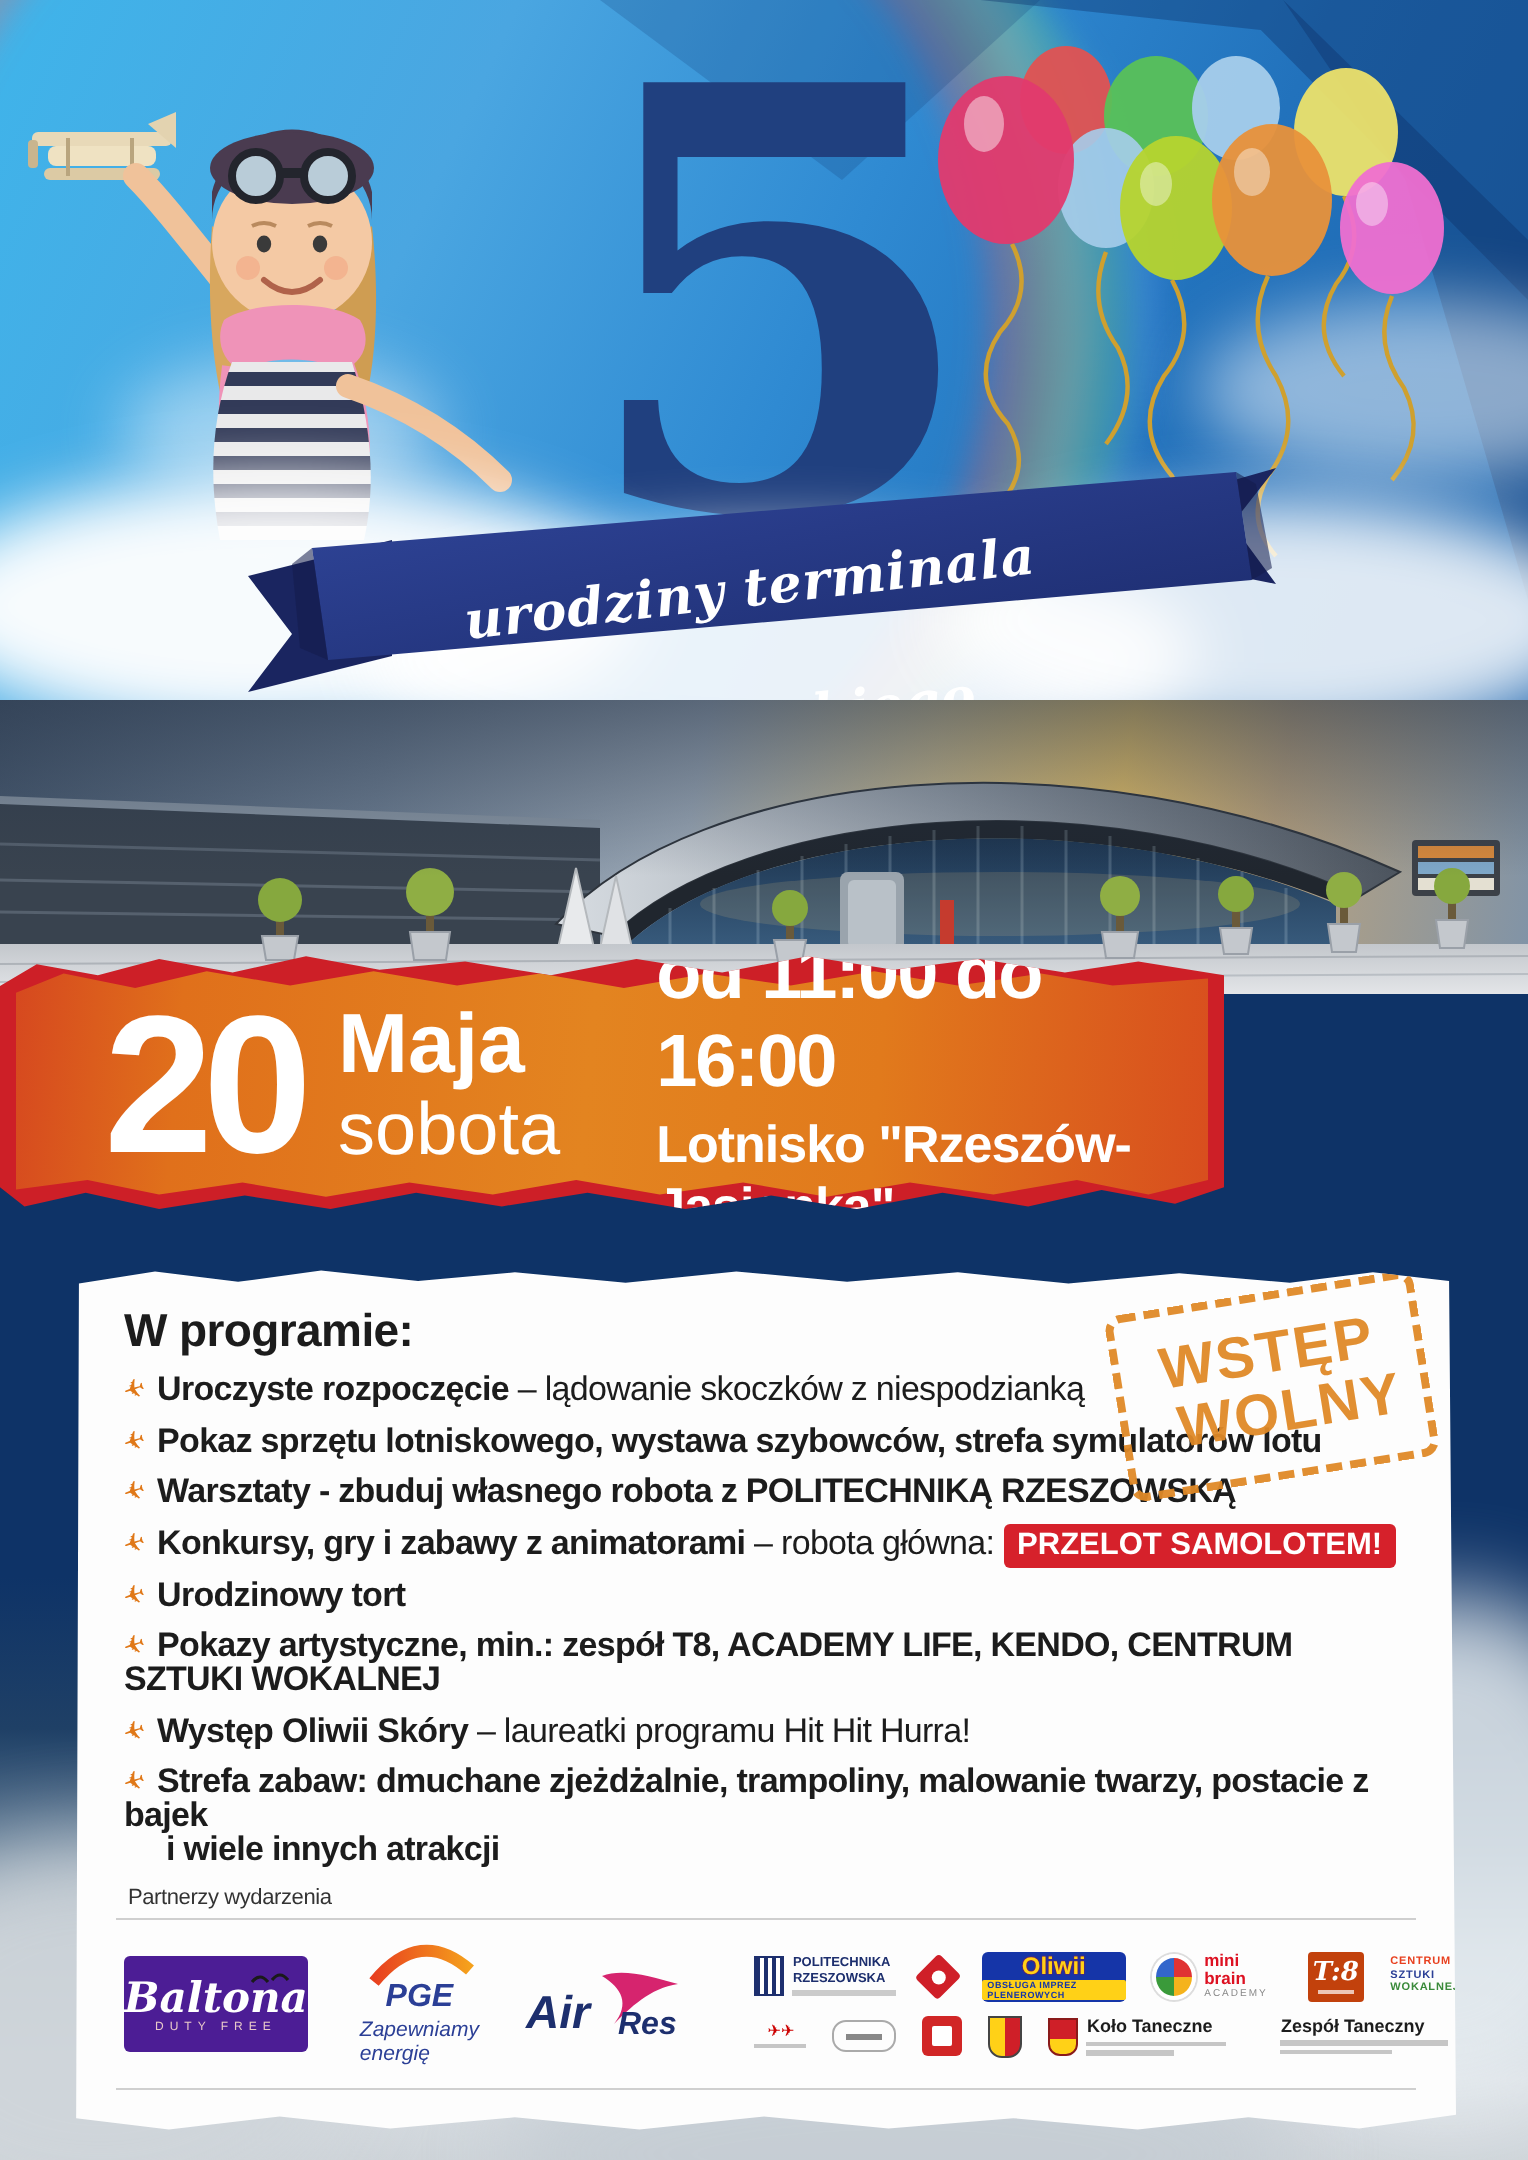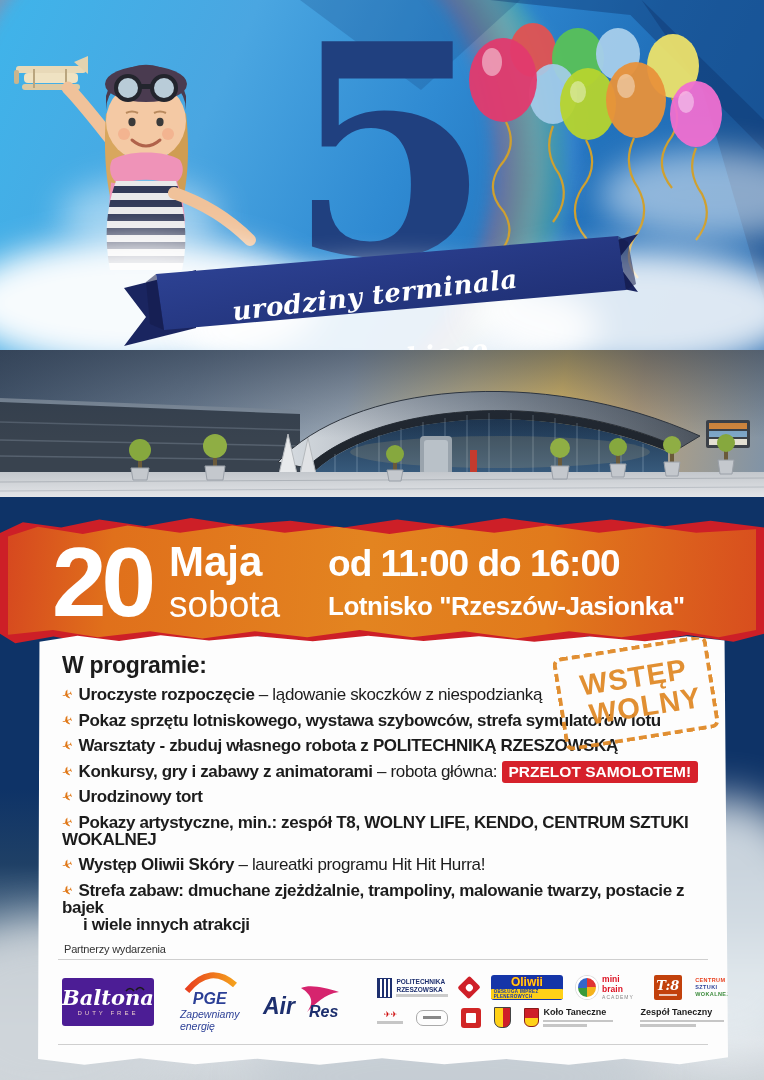--- a/index.html
+++ b/index.html
@@ -42,21 +42,21 @@
     background:linear-gradient(180deg,rgba(38,52,72,.55),rgba(38,52,72,0));}
 
   
   .lower{position:absolute;left:0;top:497px;width:764px;height:583px;
     background:linear-gradient(180deg,#0e3367 0%,#0e3367 50%,#1f4066 63%,#58748f 73%,#a9b9c6 82%,#d9dee3 93%,#ced4d9 100%);}
   .lower .lc1{position:absolute;right:-60px;top:300px;width:200px;height:260px;background:#e8eef2;border-radius:50%;filter:blur(22px);opacity:.85;}
   .lower .lc2{position:absolute;left:-80px;top:420px;width:260px;height:200px;background:#cfd5da;border-radius:50%;filter:blur(22px);opacity:.9;}
   .lower .lc3{position:absolute;left:250px;top:520px;width:400px;height:120px;background:#c4ccd3;border-radius:50%;filter:blur(20px);opacity:.8;}
 
   
-  .band{position:absolute;left:0;top:514px;width:764px;height:136px;background:#cd1f27;
+  .band{position:absolute;left:0;top:474px;width:612px;height:136px;background:#cd1f27;
     clip-path:polygon(0% 14%,3% 6%,8% 10%,13% 4%,19% 9%,25% 3%,31% 8%,38% 5%,45% 10%,52% 4%,59% 9%,66% 3%,73% 8%,80% 4%,87% 9%,93% 5%,100% 10%,100% 88%,96% 94%,90% 89%,84% 95%,77% 90%,70% 96%,63% 91%,56% 96%,48% 90%,41% 95%,34% 90%,27% 96%,20% 91%,13% 96%,7% 90%,2% 95%,0% 88%);}
   .band-in{position:absolute;left:8px;top:8px;right:8px;bottom:8px;
     background:linear-gradient(95deg,#d6481f 0%,#e0701b 14%,#e38420 48%,#e17a1c 72%,#d84e1e 100%);
     clip-path:polygon(0% 12%,4% 4%,10% 10%,16% 3%,23% 9%,30% 3%,37% 9%,44% 4%,51% 10%,58% 4%,65% 9%,72% 3%,79% 9%,86% 4%,92% 9%,100% 6%,100% 90%,95% 96%,89% 90%,82% 96%,75% 91%,68% 97%,61% 91%,54% 96%,47% 90%,40% 96%,33% 91%,26% 97%,19% 91%,12% 96%,6% 90%,0% 94%);}
   .band-content{position:absolute;left:0;top:0;width:100%;height:100%;display:flex;align-items:center;color:#fff;}
   .band .day{font-size:98px;font-weight:800;letter-spacing:-5px;margin-left:52px;line-height:1;}
   .band .mcol{margin-left:18px;display:flex;flex-direction:column;}
   .band .month{font-size:42px;font-weight:800;line-height:1.1;}
   .band .weekday{font-size:37px;font-weight:400;line-height:1.1;}
   .band .tcol{margin-left:48px;display:flex;flex-direction:column;}
@@ -117,21 +117,21 @@
   .csw .ct{font-size:5.5px;font-weight:800;line-height:1.25;letter-spacing:.4px;}
   .csw .l1{color:#e8401f;}.csw .l2{color:#2b3f96;}.csw .l3{color:#3a8a3a;}
   .sm1{display:flex;flex-direction:column;align-items:center;}
   .sm1 .pp{color:#c00;font-size:8px;line-height:1;}
   .tinybar{height:2.5px;background:#999;opacity:.55;margin-top:2px;}
   .akad{width:30px;height:14px;border:1px solid #aaa;border-radius:7px;display:flex;align-items:center;justify-content:center;}
   .akad .ab{width:18px;height:3px;background:#888;}
   .redbox{width:20px;height:20px;background:#d12626;border-radius:3px;display:flex;align-items:center;justify-content:center;}
   .redbox .rb{width:10px;height:10px;background:#fff;border-radius:1px;}
   .crest{width:15px;height:19px;background:linear-gradient(90deg,#ffd117 50%,#cf1f28 50%),linear-gradient(#3366cc,#3366cc);border:1px solid #444;border-radius:0 0 7px 7px;}
-  .kolo{display:flex;align-items:center;gap:4px;}
+  .kolo{display:flex;align-items:flex-end;gap:4px;}
   .kolo .kcrest{width:13px;height:17px;background:linear-gradient(180deg,#cf1f28 55%,#ffd117 45%);border:1px solid #8a1a1a;border-radius:0 0 6px 6px;}
   .kname{font-size:9px;font-weight:800;color:#1c1c1c;line-height:1.1;}
 
   
   .footer{display:flex;align-items:center;justify-content:space-between;margin-top:12px;padding:0 26px 0 18px;height:72px;}
   .fe{display:flex;align-items:center;gap:12px;}
   .fetxt .t{font-size:19px;font-weight:800;color:#1c1c1c;line-height:1.05;}
   .eu{display:flex;align-items:center;gap:12px;}
   .eutxt{text-align:right;}
   .eutxt .t{font-size:19px;font-weight:800;color:#1c1c1c;line-height:1.1;}
@@ -381,21 +381,21 @@
       <span class="s1">WSTĘP</span>
       <span class="s2">WOLNY</span>
     </div>
     <h2>W programie:</h2>
     <ul class="prog">
       <li><span class="pl">✈</span><b>Uroczyste rozpoczęcie</b><span> – lądowanie skoczków z niespodzianką</span></li>
       <li><span class="pl">✈</span><b>Pokaz sprzętu lotniskowego, wystawa szybowców, strefa symulatorów lotu</b></li>
       <li><span class="pl">✈</span><b>Warsztaty - zbuduj własnego robota z POLITECHNIKĄ RZESZOWSKĄ</b></li>
       <li><span class="pl">✈</span><b>Konkursy, gry i zabawy z animatorami</b><span> – robota główna: </span><span class="badge">PRZELOT SAMOLOTEM!</span></li>
       <li><span class="pl">✈</span><b>Urodzinowy tort</b></li>
-      <li><span class="pl">✈</span><b>Pokazy artystyczne, min.: zespół T8, WOLNY LIFE, KENDO, CENTRUM SZTUKI WOKALNEJ</b></li>
+      <li><span class="pl">✈</span><b>Pokazy artystyczne, min.: zespół T8, ACADEMY LIFE, KENDO, CENTRUM SZTUKI WOKALNEJ</b></li>
       <li><span class="pl">✈</span><b>Występ Oliwii Skóry</b><span> – laureatki programu Hit Hit Hurra!</span></li>
       <li><span class="pl">✈</span><b>Strefa zabaw: dmuchane zjeżdżalnie, trampoliny, malowanie twarzy, postacie z bajek</b><br><b class="cont">i wiele innych atrakcji</b></li>
     </ul>
 
     <div class="partners-label">Partnerzy wydarzenia</div>
     <div class="hr"></div>
 
     <div class="logos">
       <div class="lg baltona">
         <svg width="22" height="8" viewBox="0 0 22 8">

